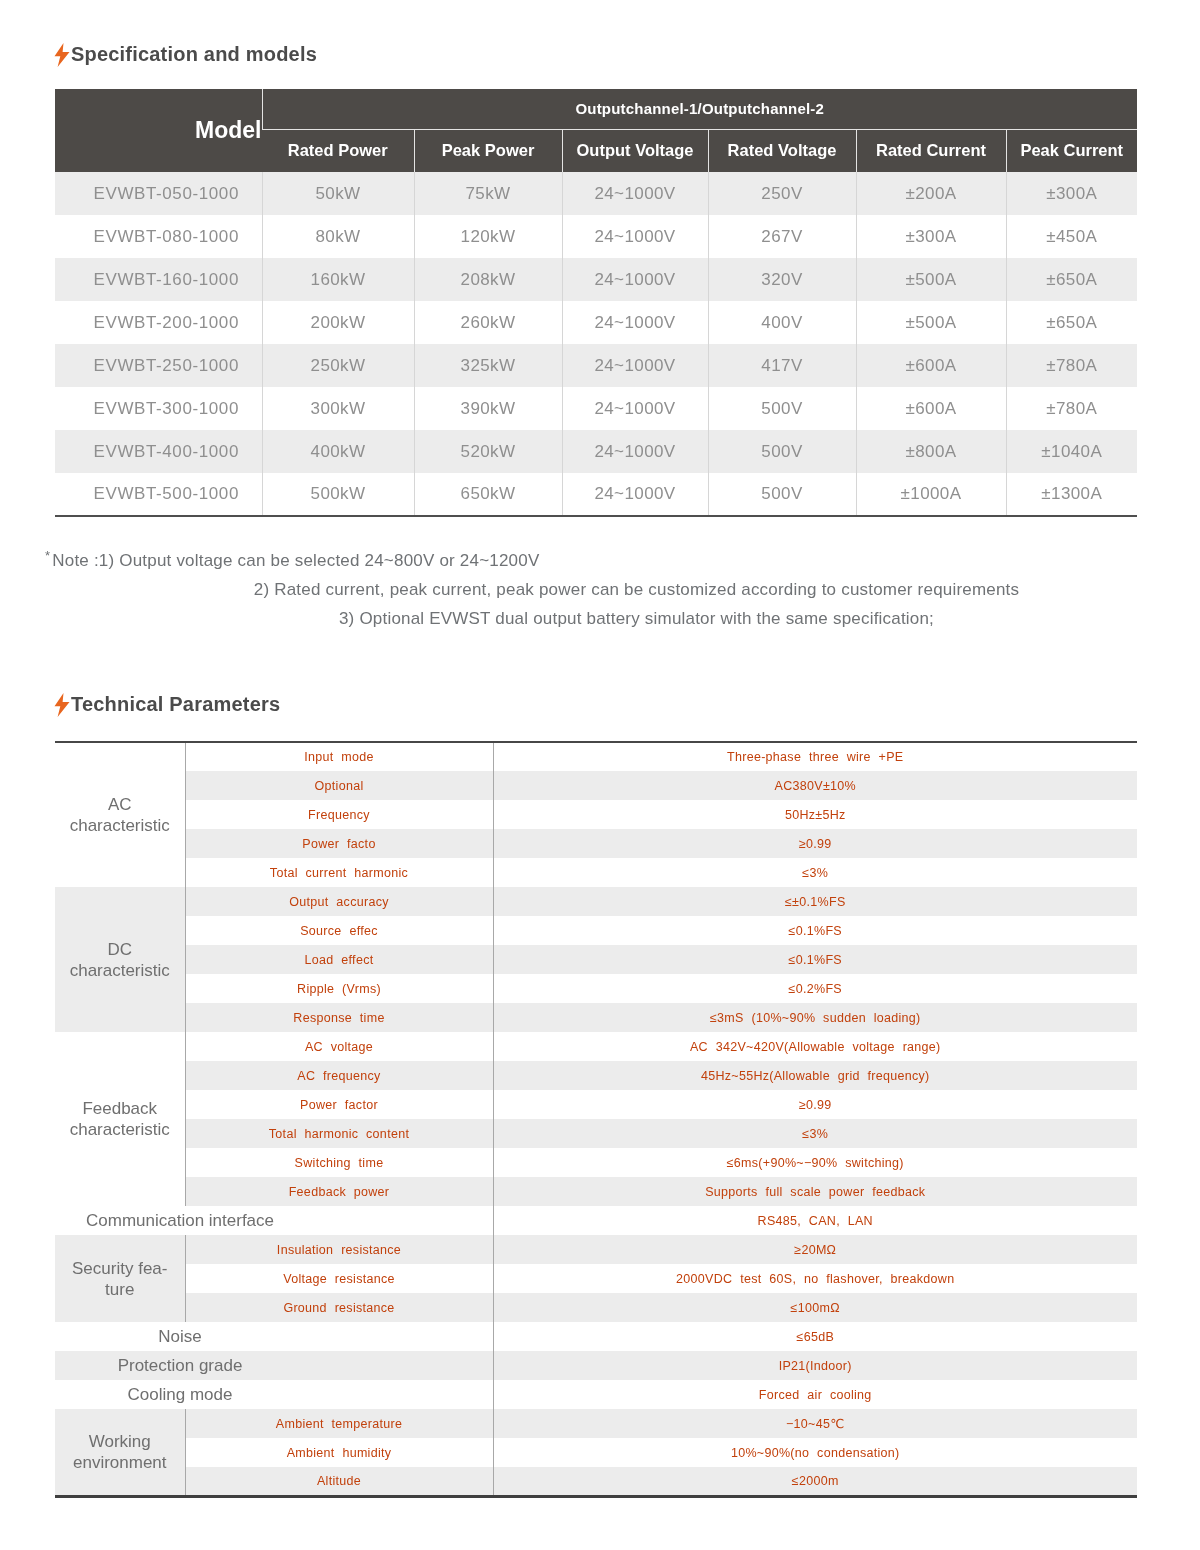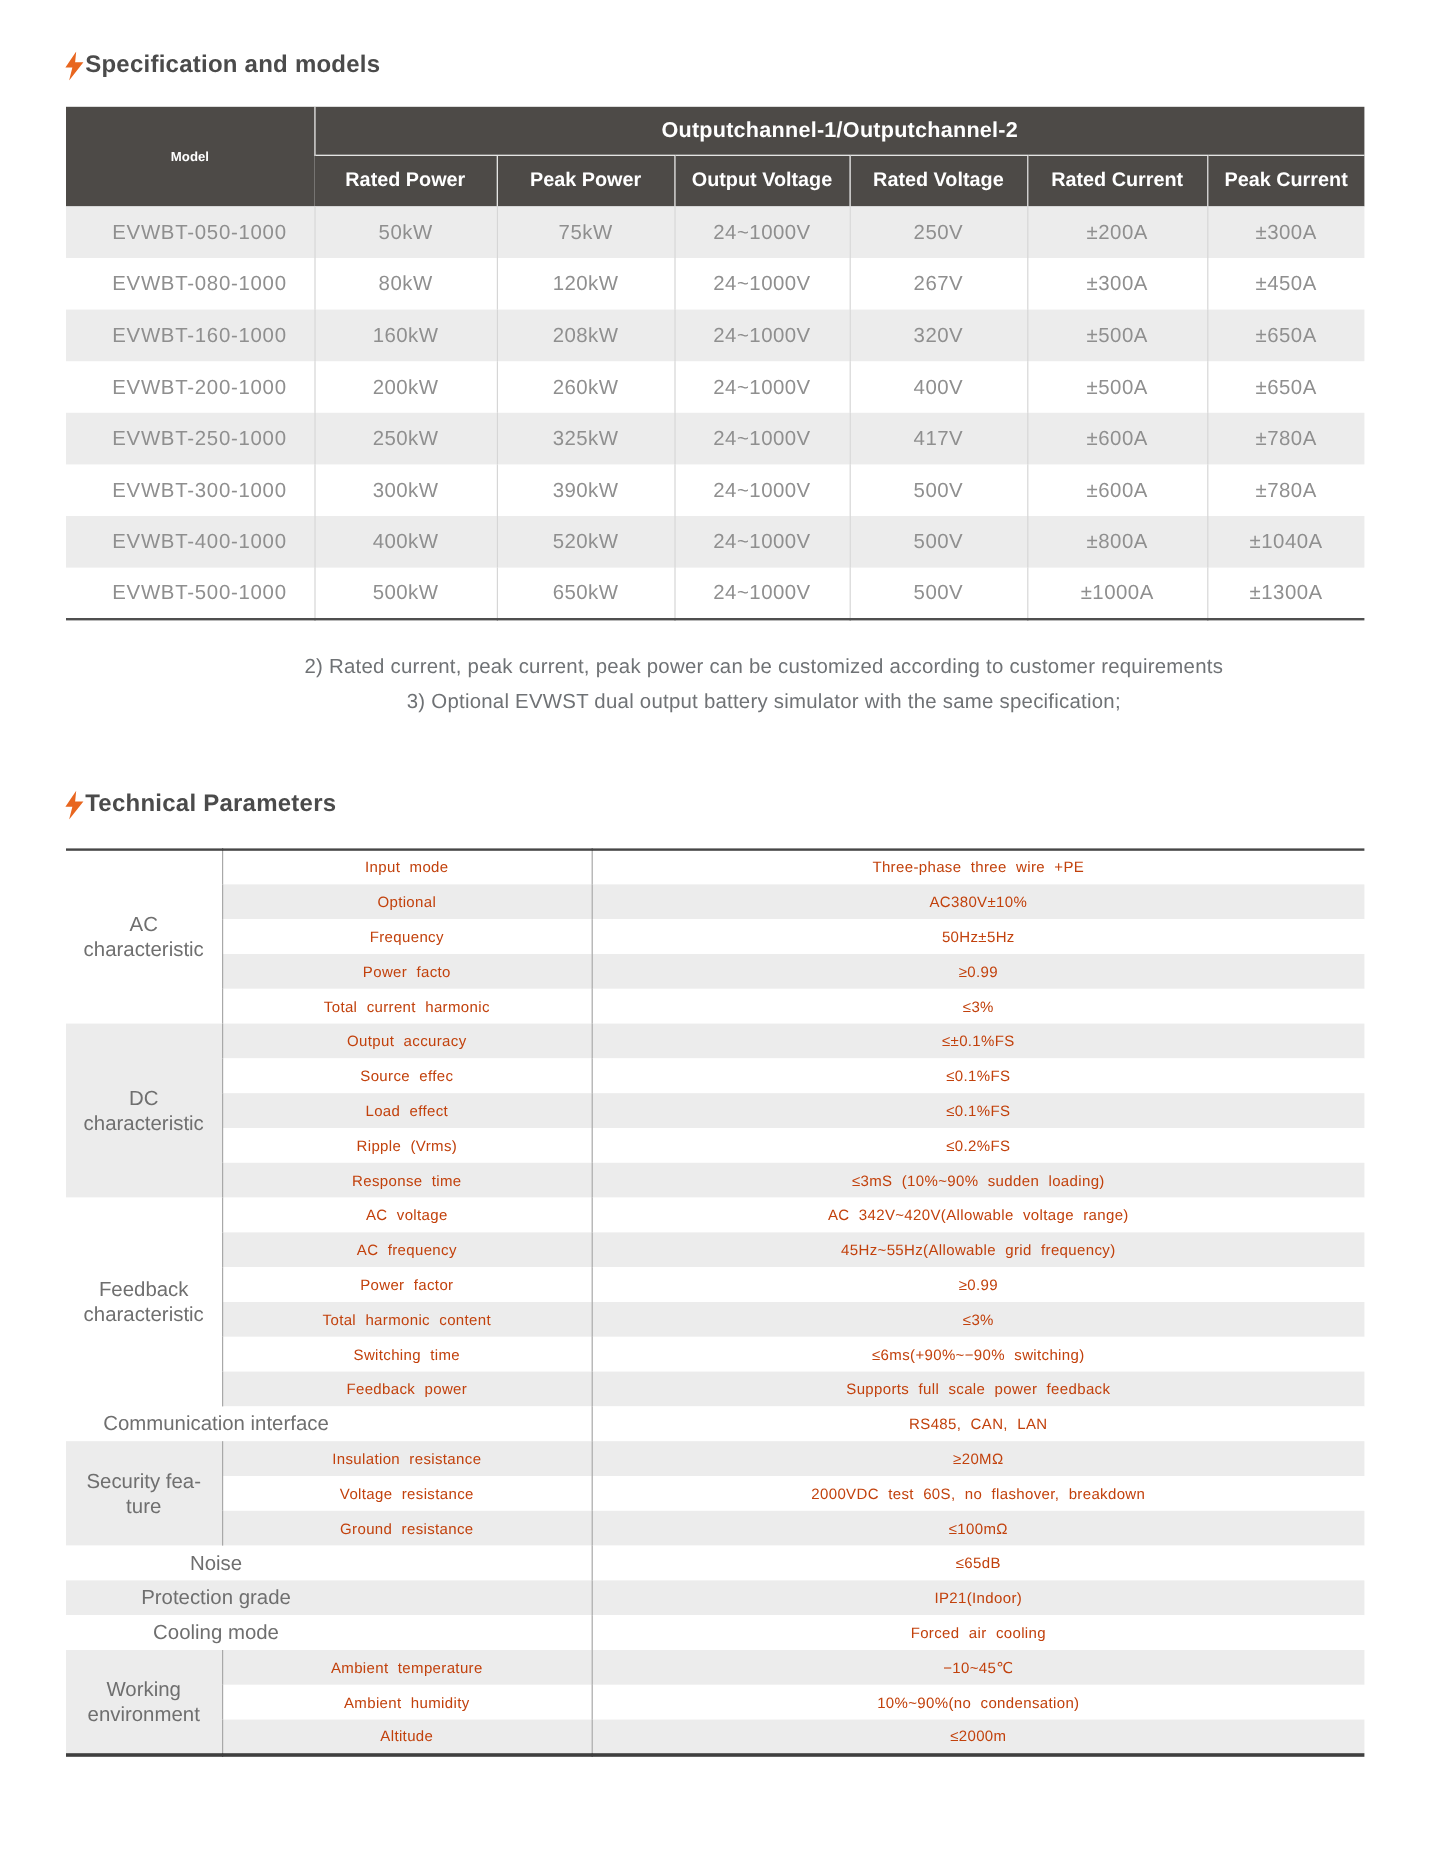--- a/index.html
+++ b/index.html
@@ -17,23 +17,23 @@
   .section-title h2{font-size:20px;font-weight:bold;color:#4b4b4b;letter-spacing:.2px;}
 
   
   table{border-collapse:collapse;table-layout:fixed;}
   .spec{width:1082px;margin:22px 0 0 55px;border-bottom:2px solid #4f4f4f;}
   .spec thead th{
     background:var(--header-bg);color:#fff;font-weight:bold;vertical-align:middle;
     border-left:1px solid rgba(255,255,255,.85);
   }
   .spec thead tr th:first-child{border-left:none;}
-  .spec .span-head{height:40px;font-size:18px;letter-spacing:.2px;}
+  .spec .span-head{height:40px;font-size:15px;letter-spacing:.2px;}
   .spec .sub-head th{height:43px;font-size:16.5px;border-top:1px solid rgba(255,255,255,.85);}
-  .spec th.model-head{font-size:11px;}
+  .spec th.model-head{font-size:23px;text-align:right;}
   .spec tbody td{
     height:43px;text-align:center;vertical-align:middle;
     font-size:17px;color:#8f8f8f;border-left:1px solid #d6d6d6;
     letter-spacing:.4px;
   }
   .spec tbody td:first-child{border-left:none;letter-spacing:.6px;padding-left:16px;}
   .spec tbody tr.stripe td{background:var(--stripe);}
 
   
   .notes{margin:24px 0 0 45px;font-size:17px;color:#6f7275;line-height:29px;letter-spacing:.2px;}
@@ -161,20 +161,21 @@
         <td>650kW</td>
         <td>24~1000V</td>
         <td>500V</td>
         <td>±1000A</td>
         <td>±1300A</td>
       </tr>
     </tbody>
 </table>
 
 <div class="notes">
+  <div><sup>*</sup><span>Note :1) Output voltage can be selected 24~800V or 24~1200V</span></div>
   <div class="indent">2) Rated current, peak current, peak power can be customized according to customer requirements</div>
   <div class="indent">3) Optional EVWST dual output battery simulator with the same specification;</div>
 </div>
 
 <div class="section-title" style="margin-top:60px">
   <svg class="bolt" viewBox="0 0 18 24">
     <path d="M10.5 0 L1.5 13.2 L7.3 13.2 L4.6 24 L16.5 8.9 L9.6 8.9 Z" fill="#e8661f"></path>
   </svg>
   <h2>Technical Parameters</h2>
 </div>

